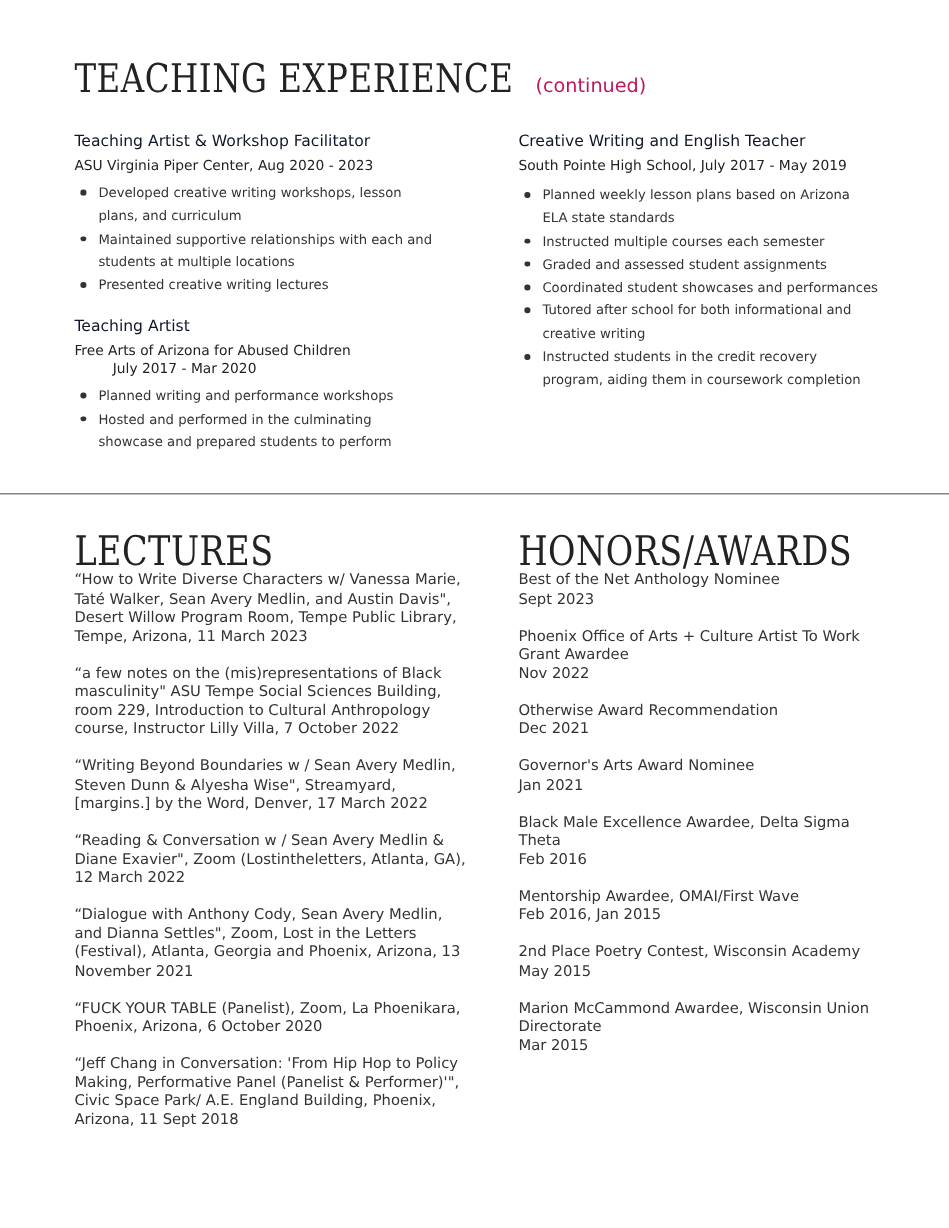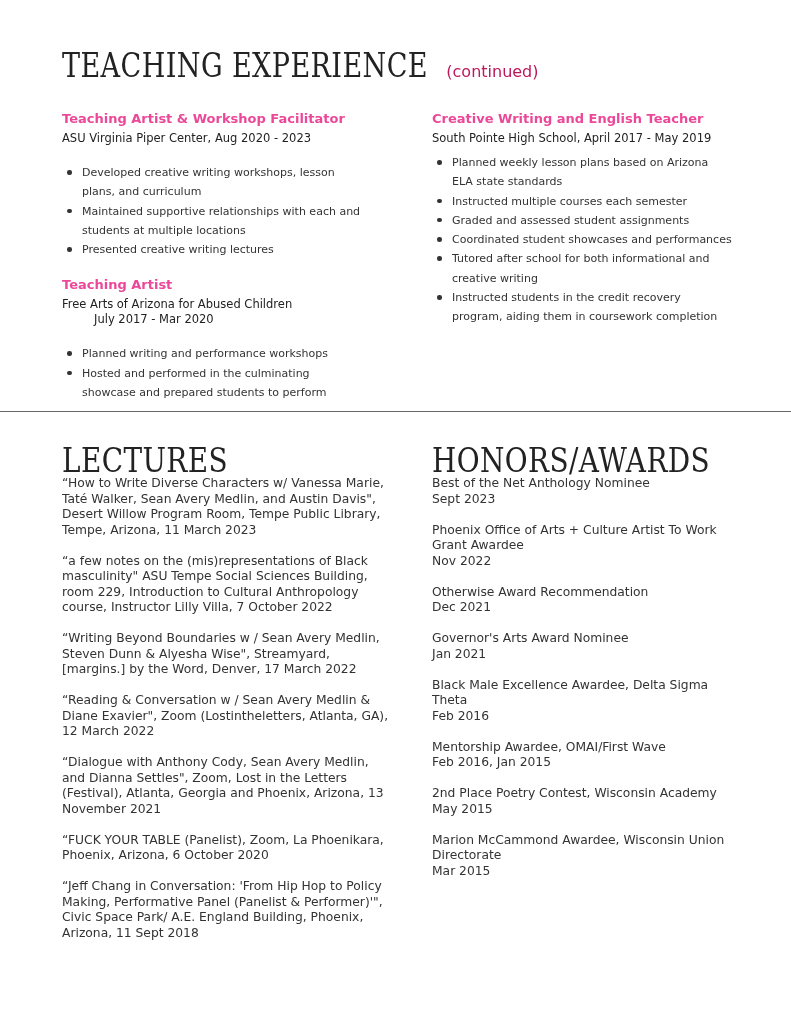--- a/index.html
+++ b/index.html
@@ -15,23 +15,23 @@
     transform-origin: left center;
     display: inline-block;
     white-space: nowrap;
   }
 
   #title-row { position: absolute; left: 62px; top: 44px; height: 40px; display: flex; align-items: flex-end; }
   #title-row .display { font-size: 33px; line-height: 36px; }
   #title-row .cont { font-size: 16px; color: #be185d; margin-left: -62px; margin-bottom: 3px; }
 
   .col { position: absolute; }
-  .job-title { font-size: 13px; font-weight: bold; color: #ec4899; line-height: 18px; }
+  .job-title { font-size: 13px; font-weight: normal; color: #0f172a; line-height: 18px; }
   .job-sub { font-size: 11.5px; color: #222; line-height: 15px; margin-top: 3px; }
-  ul.bullets { list-style: none; margin-top: 17px; }
+  ul.bullets { list-style: none; margin-top: 5px; }
   ul.bullets li {
     position: relative; padding-left: 20px; font-size: 11px; line-height: 19.3px; color: #333;
   }
   ul.bullets li::before {
     content: ""; position: absolute; left: 5px; top: 7px; width: 4.5px; height: 4.5px;
     border-radius: 50%; background: #333;
   }
 
   #divider { position: absolute; left: 0; top: 411px; width: 791px; height: 1px; background: #666; }
 
@@ -67,21 +67,21 @@
     <ul class="bullets">
       <li>Planned writing and performance workshops</li>
       <li>Hosted and performed in the culminating showcase and prepared students to perform</li>
     </ul>
   </div>
 </div>
 
 <div class="col" style="left:432px; top:110px; width:300px;">
   <div>
     <div class="job-title">Creative Writing and English Teacher</div>
-    <div class="job-sub">South Pointe High School, April 2017 - May 2019</div>
+    <div class="job-sub">South Pointe High School, July 2017 - May 2019</div>
     <ul class="bullets" style="margin-top:7px;">
       <li>Planned weekly lesson plans based on Arizona ELA state standards</li>
       <li>Instructed multiple courses each semester</li>
       <li>Graded and assessed student assignments</li>
       <li>Coordinated student showcases and performances</li>
       <li>Tutored after school for both informational and creative writing</li>
       <li>Instructed students in the credit recovery program, aiding them in coursework completion</li>
     </ul>
   </div>
 </div>

